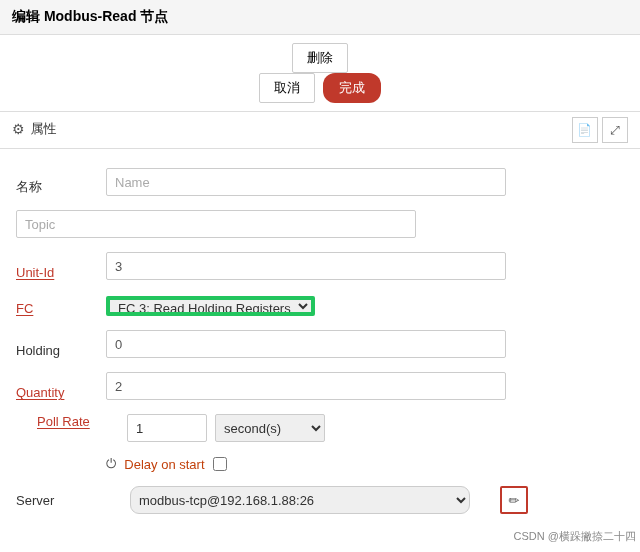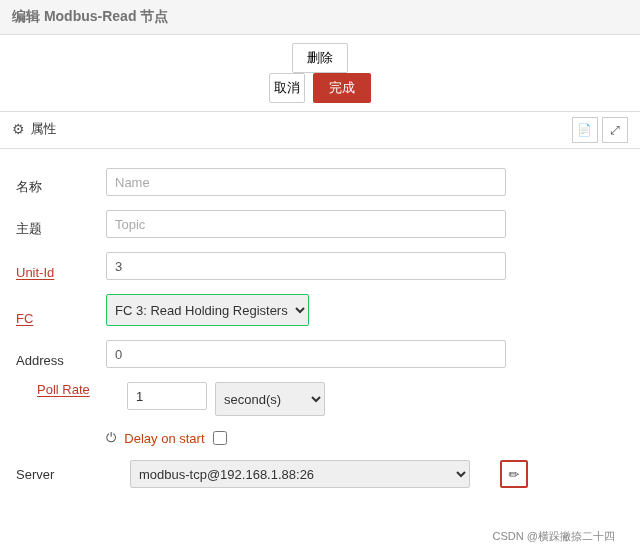--- a/index.html
+++ b/index.html
@@ -11,21 +11,21 @@
       width: 640px;
       min-height: 552px;
     }
 
     .page-header {
       background: #f5f5f5;
       border-bottom: 1px solid #ddd;
       padding: 8px 12px;
       font-size: 14px;
       font-weight: bold;
-      color: #737373;
+      color: #000000;
     }
 
     .toolbar {
       background: #fff;
       border-bottom: 1px solid #ddd;
       padding: 8px 12px;
       display: flex;
       align-items: center;
       justify-content: space-between;
       flex-direction: column;
@@ -41,34 +41,34 @@
     }
 
     .toolbar-right {
       display: flex;
       gap: 8px;
     }
 
     .btn-cancel {
       background: #fff;
       border: 1px solid #ccc;
-      padding: 5px 4px;
+      padding: 5px 14px;
       cursor: pointer;
       font-size: 13px;
       border-radius: 2px;
     }
 
     .btn-done {
       background: #c0392b;
       color: #fff;
       border: none;
       padding: 5px 16px;
       cursor: pointer;
       font-size: 13px;
-      border-radius: 2px;
+      border-radius: 12px;
     }
 
     .tabs-bar {
       display: flex;
       align-items: center;
       border-bottom: 1px solid #ddd;
       background: #fff;
       padding: 0 12px;
       justify-content: space-between;
     }
@@ -144,22 +144,22 @@
       outline: none;
       border-radius: 2px;
       max-width: 400px;
     }
 
     .form-input::placeholder {
       color: #aaa;
     }
 
     .form-select {
-      height: 32px;
-      border: 1px solid #22c55e;
+      height: 20px;
+      border: 4px solid #22c55e;
       padding: 0 4px;
       font-size: 13px;
       color: #333;
       outline: none;
       border-radius: 2px;
       cursor: pointer;
       max-width: 400px;
     }
 
     .poll-rate-row {
@@ -185,21 +185,21 @@
       border: 1px solid #ccc;
       padding: 0 8px;
       font-size: 13px;
       color: #333;
       outline: none;
       border-radius: 2px;
       margin-right: 8px;
     }
 
     .poll-rate-select {
-      height: 34px;
+      height: 28px;
       border: 1px solid #ccc;
       padding: 0 4px;
       font-size: 13px;
       color: #333;
       outline: none;
       border-radius: 2px;
       cursor: pointer;
       min-width: 110px;
     }
 
@@ -251,21 +251,21 @@
     }
 
     .server-select {
       flex: 1;
       height: 28px;
       border: 1px solid #ccc;
       padding: 0 4px;
       font-size: 13px;
       color: #333;
       outline: none;
-      border-radius: 2px;
+      border-radius: 9px;
       cursor: pointer;
       max-width: 340px;
     }
 
     .server-edit-btn {
       width: 28px;
       height: 28px;
       border: 2px solid #c0392b;
       background: #fff;
       cursor: pointer;
@@ -274,21 +274,21 @@
       justify-content: center;
       margin-left: 6px;
       border-radius: 2px;
       color: #555;
       font-size: 13px;
     }
 
     .watermark {
       position: fixed;
       bottom: 8px;
-      right: 25px;
+      right: 4px;
       font-size: 11px;
       color: #888;
     }
   </style>
 </head>
 <body>
 
 <div class="page-header">编辑 Modbus-Read 节点</div>
 
 <div class="toolbar">
@@ -311,44 +311,47 @@
 </div>
 
 <div class="main-content">
 
   <div class="form-row">
     <label class="form-label">名称</label>
     <input class="form-input" type="text" placeholder="Name" style="">
   </div>
 
   <div class="form-row">
-    <label class="form-label">主题</label>
     <input class="form-input" type="text" placeholder="Topic" style="">
   </div>
 
   <div class="form-row">
     <label class="form-label red">Unit-Id</label>
     <input class="form-input" type="text" value="3" style="">
   </div>
 
   <div class="form-row">
     <label class="form-label red">FC</label>
     <select class="form-select">
       <option>FC 3: Read Holding Registers</option>
       <option>FC 1: Read Coil Status</option>
       <option>FC 2: Read Input Status</option>
       <option>FC 4: Read Input Registers</option>
     </select>
   </div>
 
   <div class="form-row">
-    <label class="form-label">Address</label>
+    <label class="form-label">Holding</label>
     <input class="form-input" type="text" value="0" style="">
   </div>
 
+  <div class="form-row">
+    <label class="form-label red">Quantity</label>
+    <input class="form-input" type="text" value="2" style="">
+  </div>
 
   <div class="poll-rate-row">
     <label class="poll-rate-label">Poll Rate</label>
     <input class="poll-rate-input" type="text" value="1" style="">
     <select class="poll-rate-select">
       <option>second(s)</option>
       <option>minute(s)</option>
       <option>hour(s)</option>
     </select>
   </div>

